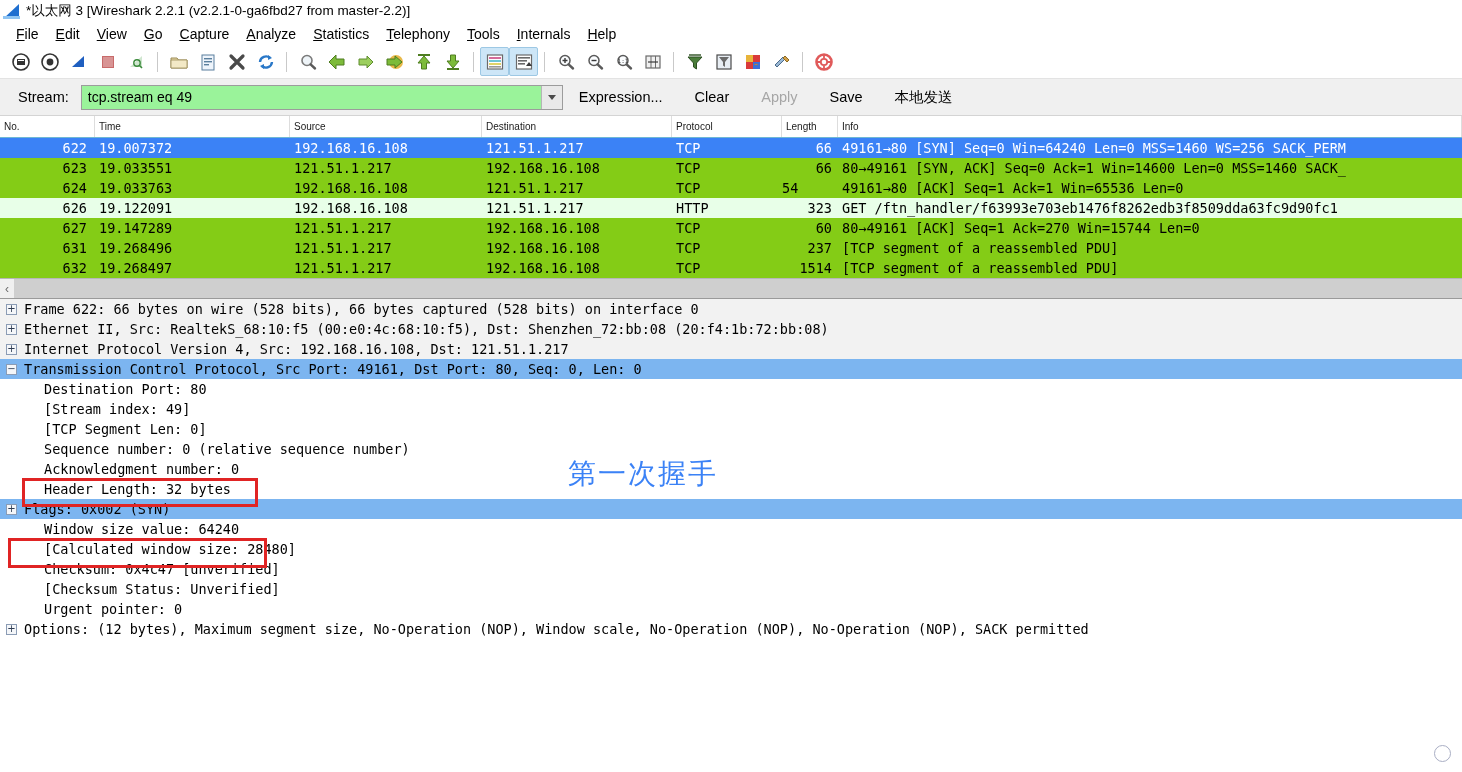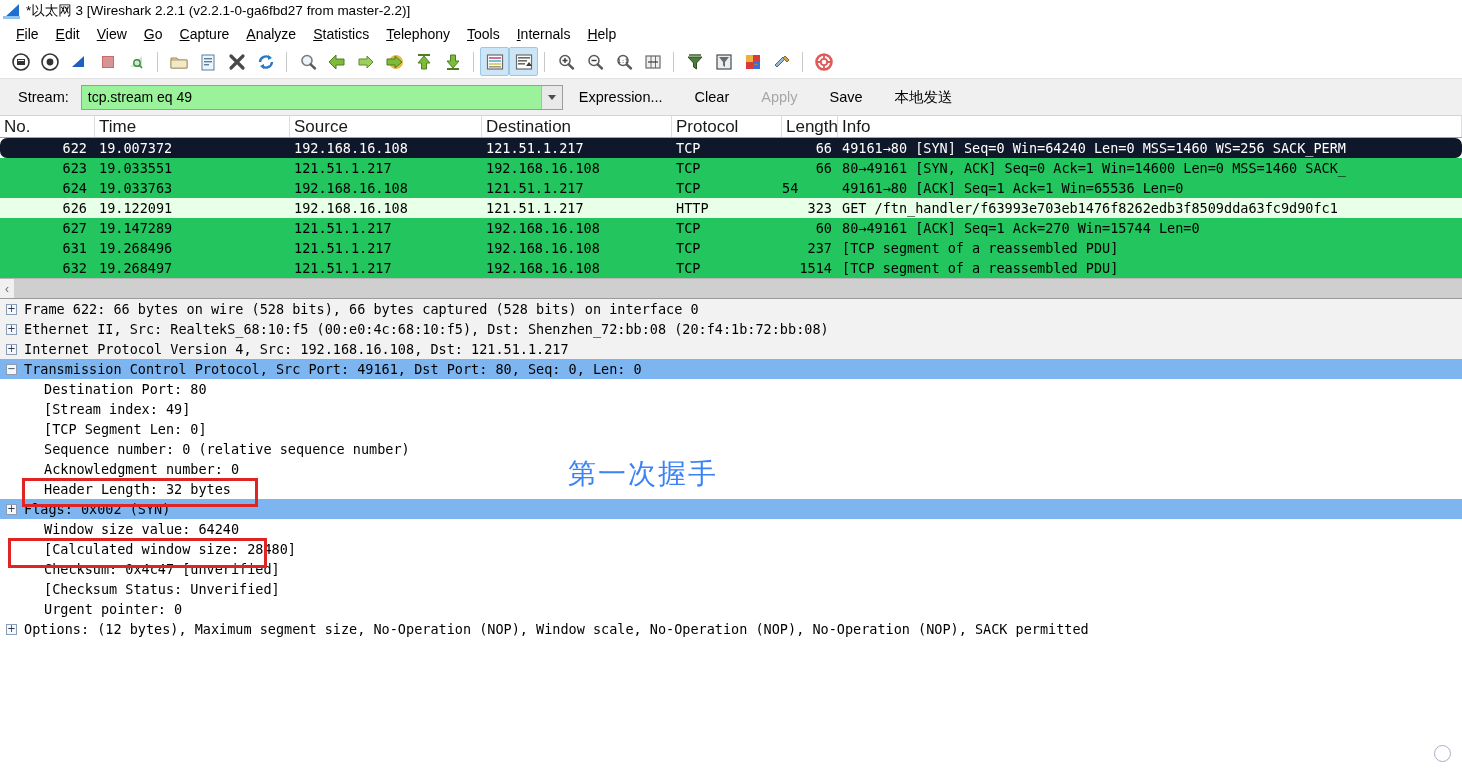--- a/index.html
+++ b/index.html
@@ -149,21 +149,21 @@
     position: relative;
     background: #ffffff;
     font-family: "DejaVu Sans Mono", monospace;
   }
   .plist-header {
     height: 21px;
     display: flex;
     background: #ffffff;
     border-bottom: 1px solid #6fb8d4;
     font-family: "Liberation Sans", sans-serif;
-    font-size: 17px;
+    font-size: 10px;
     color: #1a1a1a;
     align-items: center;
     position: relative;
   }
   .hcell {
     position: absolute;
     top: 0; bottom: 0;
     display: flex; align-items: center;
     padding-left: 4px;
     box-sizing: border-box;
@@ -171,22 +171,22 @@
     white-space: nowrap;
   }
   .prow {
     height: 20px;
     position: relative;
     font-size: 13.5px;
     line-height: 20px;
     white-space: nowrap;
     font-family: "DejaVu Sans Mono", monospace;
   }
-  .prow.sel { background: #0f172a; color: #ffffff; border-radius: 7px; }
-  .prow.tcp { background: #22c55e; color: #000000; }
+  .prow.sel { background: #3b82f6; color: #ffffff; }
+  .prow.tcp { background: #84cc16; color: #000000; }
   .prow.http { background: #e8ffe8; color: #000000; }
   .cell {
     position: absolute;
     top: 0;
     height: 20px;
     overflow: hidden;
     white-space: nowrap;
     box-sizing: border-box;
   }
 

